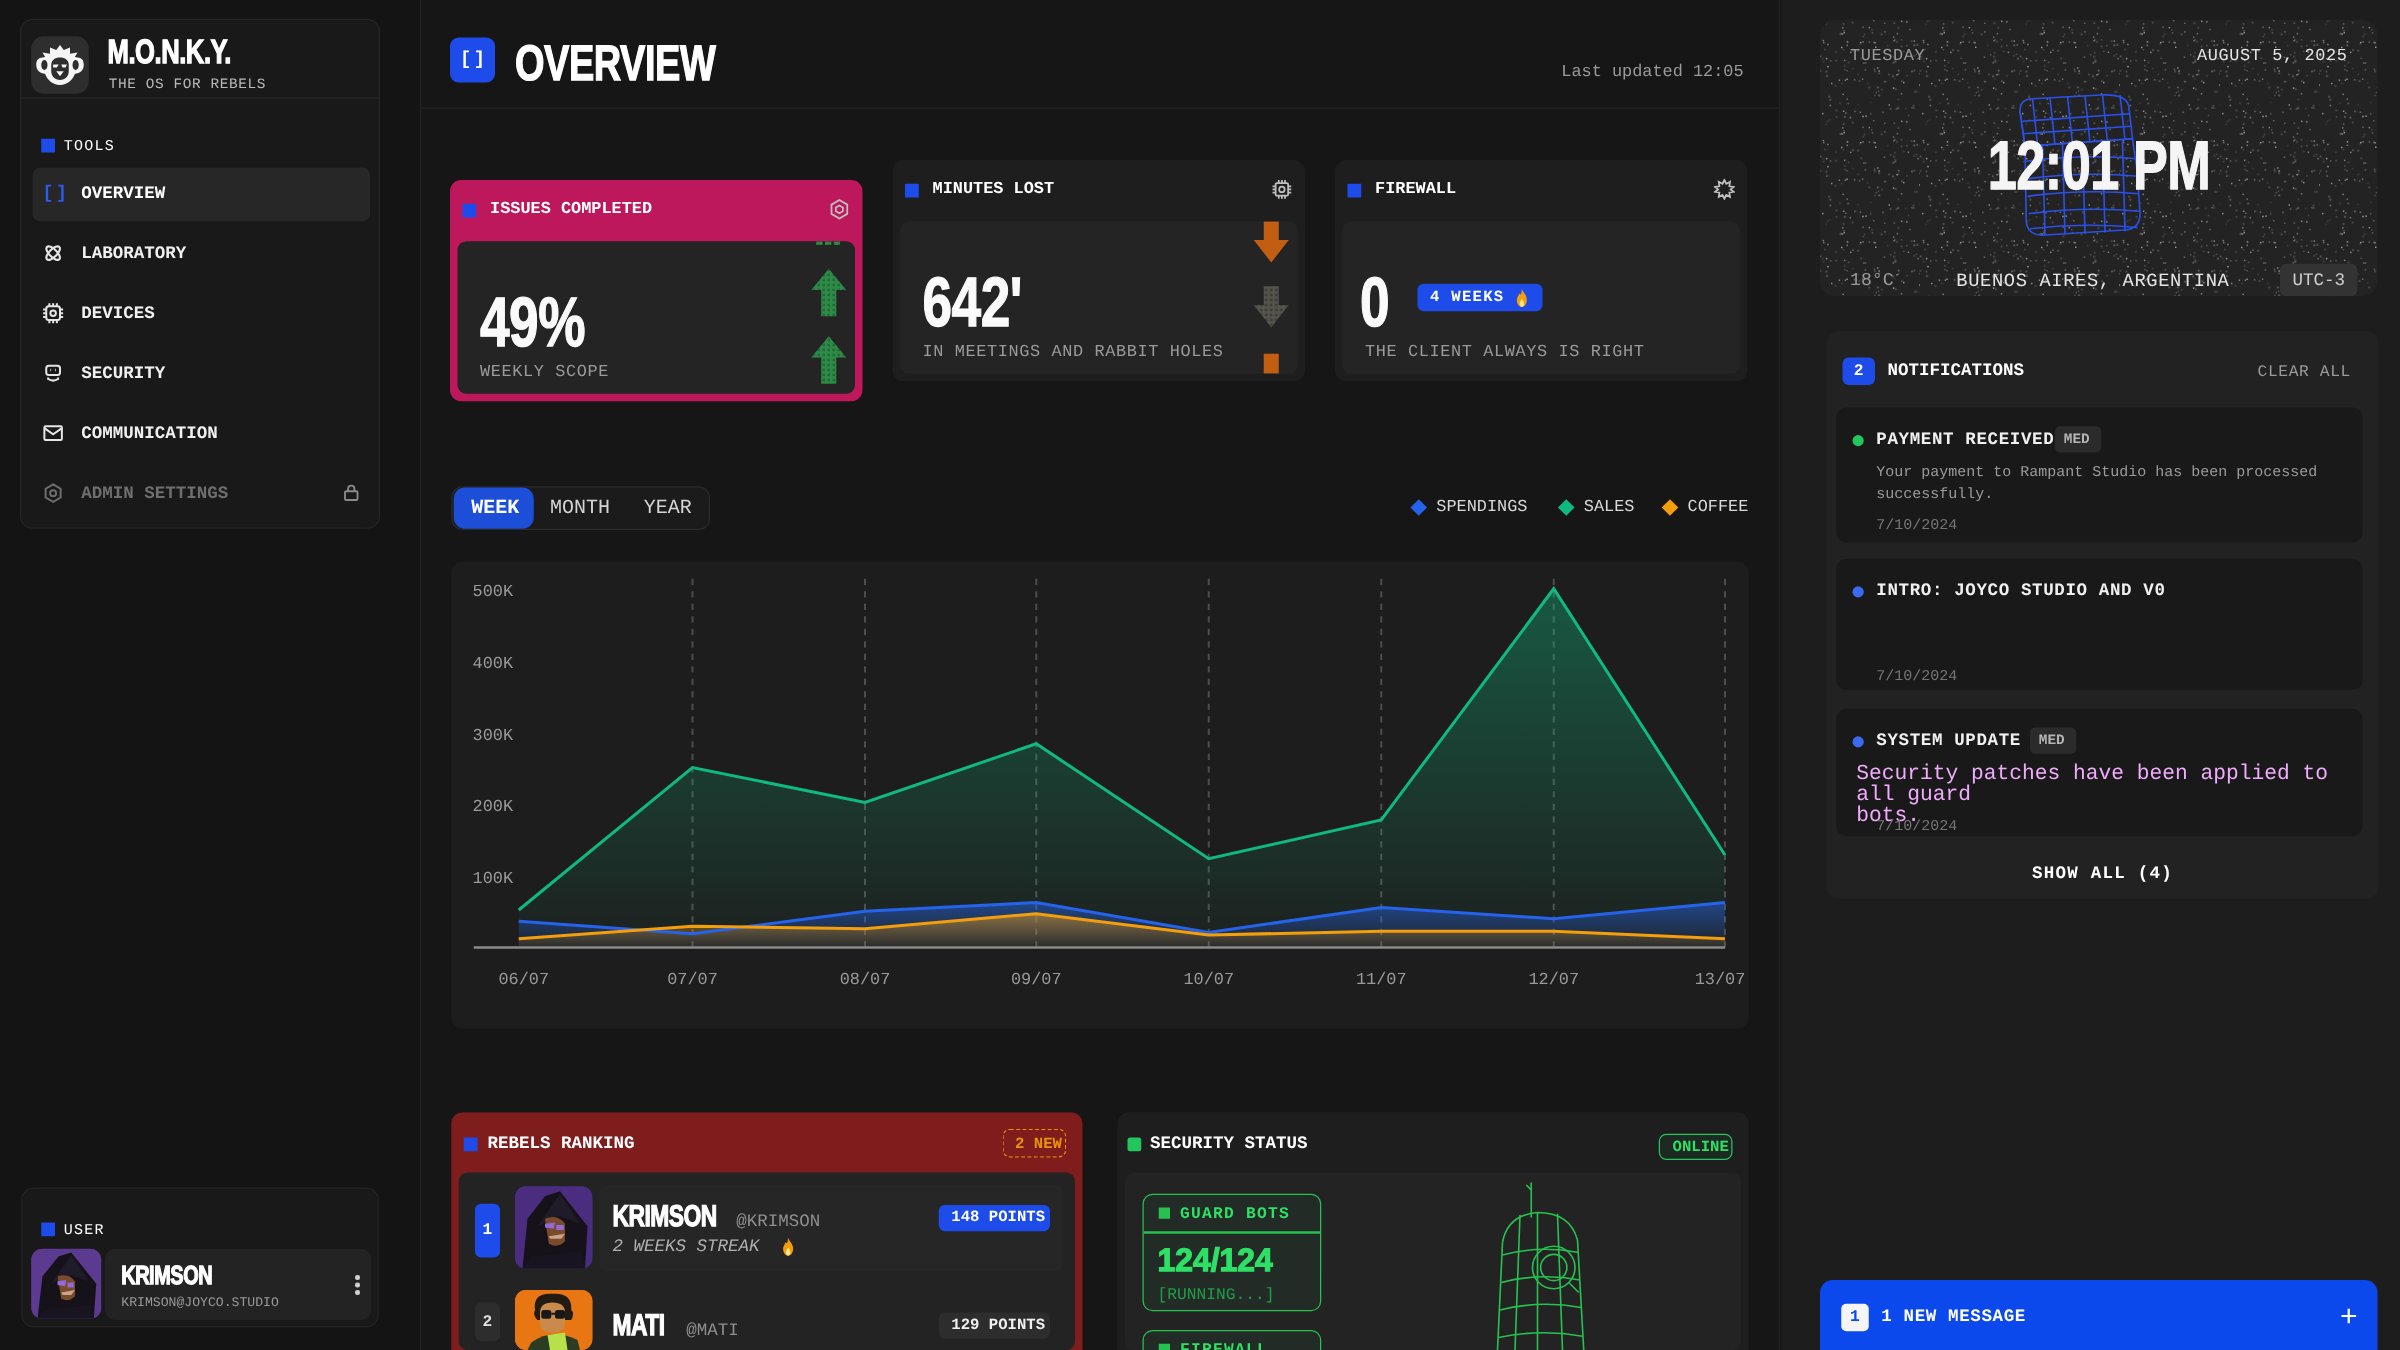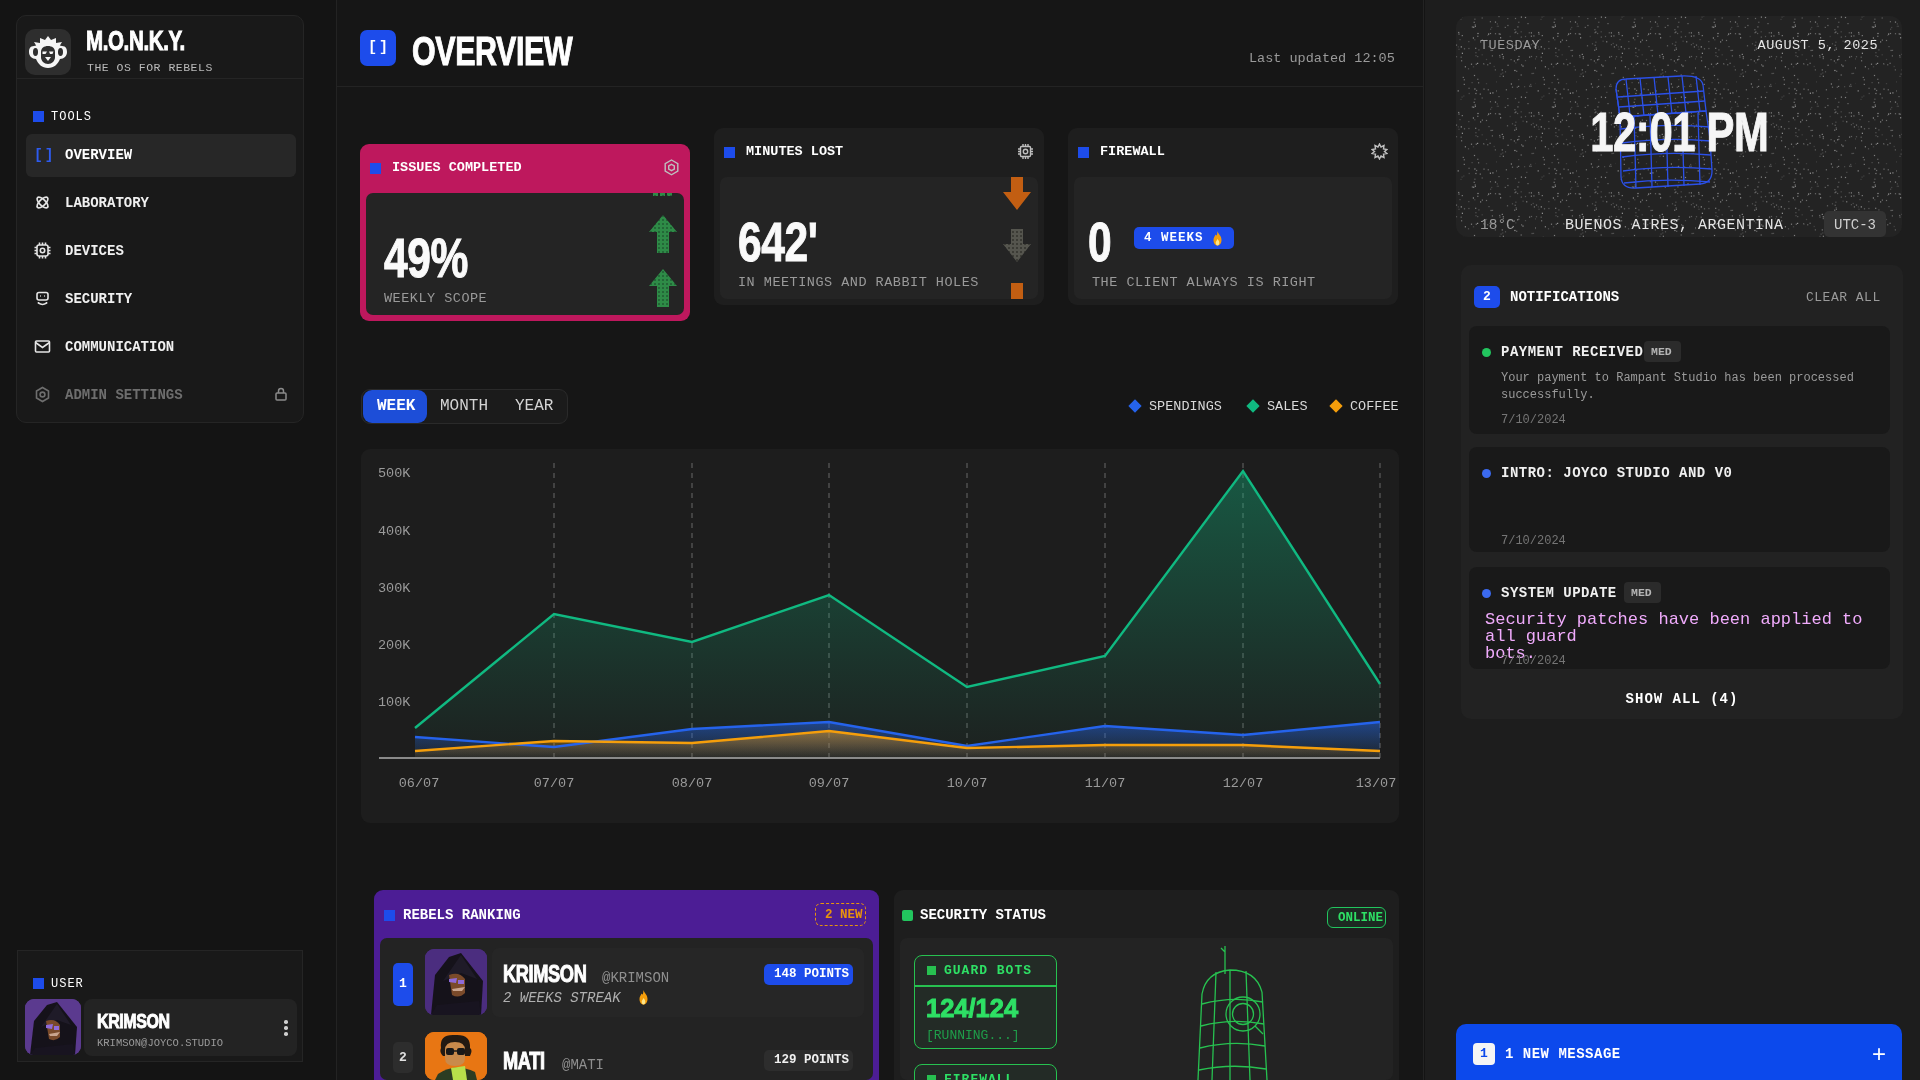--- a/index.html
+++ b/index.html
@@ -90,21 +90,21 @@
   </div>
   <div class="abs mono" style="left:48px; top:371px; font-size:14px; color:#6e6e6e; font-weight:bold;">ADMIN SETTINGS</div>
   <div class="abs" style="left:256px; top:370px;">
     <svg width="16" height="16" viewBox="0 0 16 16" fill="none" stroke="#8a8a8a" stroke-width="1.5">
       <rect x="3" y="7" width="10" height="7" rx="1"></rect>
         <path d="M5.5 7 V5 Q5.5 2.5 8 2.5 Q10.5 2.5 10.5 5 V7"></path>
     </svg>
   </div>
 </div>
 
-<div class="abs" id="user-card" style="left:17px; top:950px; width:286px; height:112px; background:#191919; border:1px solid #252525; border-radius:0;">
+<div class="abs" id="user-card" style="left:17px; top:950px; width:286px; height:112px; background:#191919; border:1px solid #252525; border-radius:10px;">
   <div class="abs" style="left:15px; top:24px;"><span class="sq" style="vertical-align:middle;"></span><span class="mono" style="font-size:12px; color:#fff; margin-left:7px; letter-spacing:1px; vertical-align:middle;">USER</span></div>
   <div class="abs" style="left:7px; top:48px; width:56px; height:56px; border-radius:9px; background:#5b3a8f; overflow:hidden;">
     <svg width="56" height="56" viewBox="0 0 56 56">
       <rect width="56" height="56" fill="#5b3a8f"></rect>
       <path d="M32 3 L52 28 L50 56 L5 56 L9 22 L22 6 Z" fill="#15121a"></path>
       <path d="M32 5 L46 26 L32 21 L16 28 Z" fill="#1f1b28"></path>
       <path d="M21 22 Q30 19 35 26 L35 38 Q30 43 24 40 Z" fill="#7a4a2a"></path>
       <path d="M21 26 L28 25 L27 30 L21 29 Z" fill="#8f6bd9"></path>
       <path d="M29 27 L34 27 L34 31 L29 31 Z" fill="#8f6bd9"></path>
       <path d="M24 35 L35 33 L32 37 L25 37 Z" fill="#caa58e"></path>
@@ -279,21 +279,21 @@
       <text x="331" y="338">08/07</text>
       <text x="468" y="338">09/07</text>
       <text x="606" y="338">10/07</text>
       <text x="744" y="338">11/07</text>
       <text x="882" y="338">12/07</text>
       <text x="1015" y="338">13/07</text>
     </g>
   </svg>
 </div>
 
-<div class="abs" style="left:374px; top:890px; width:505px; height:190px; background:#4c1d95; border-radius:9px 9px 0 0;">
+<div class="abs" style="left:361px; top:890px; width:505px; height:190px; background:#7f1d1d; border-radius:9px 9px 0 0;">
   <span class="sq abs" style="left:10px; top:20px;"></span>
   <div class="abs mono" style="left:29px; top:17px; font-size:14px; color:#fff; font-weight:bold;">REBELS RANKING</div>
   <div class="abs" style="left:441px; top:13px; width:51px; height:23px; border:1.5px dashed #e8930c; border-radius:6px;"></div>
   <div class="abs mono" style="left:451px; top:18px; font-size:12.5px; color:#e8930c; font-weight:bold;">2 NEW</div>
 
   <div class="abs" style="left:6px; top:48px; width:493px; height:142px; background:#232323; border-radius:7px;"></div>
 
   <div class="abs" style="left:19px; top:73px; width:20px; height:43px; background:#1d4ceb; border-radius:5px;">
     <div class="mono abs" style="left:6px; top:13px; font-size:13px; color:#fff; font-weight:bold;">1</div>
   </div>

